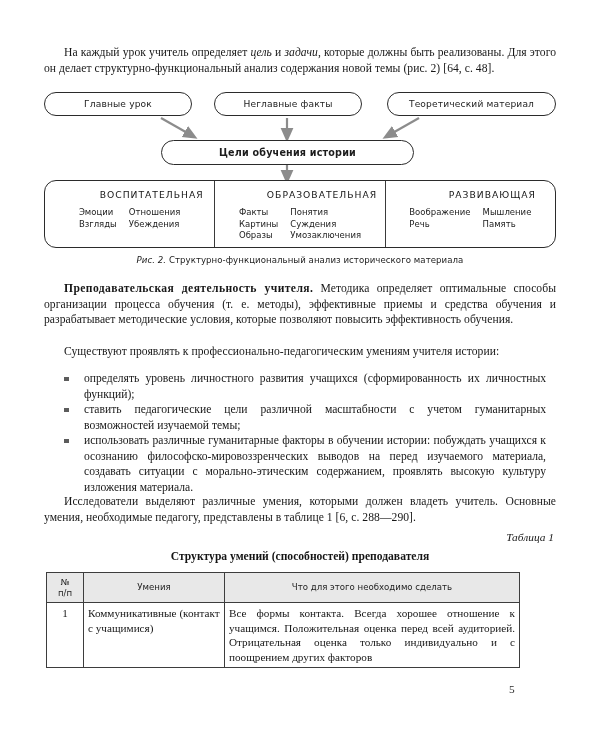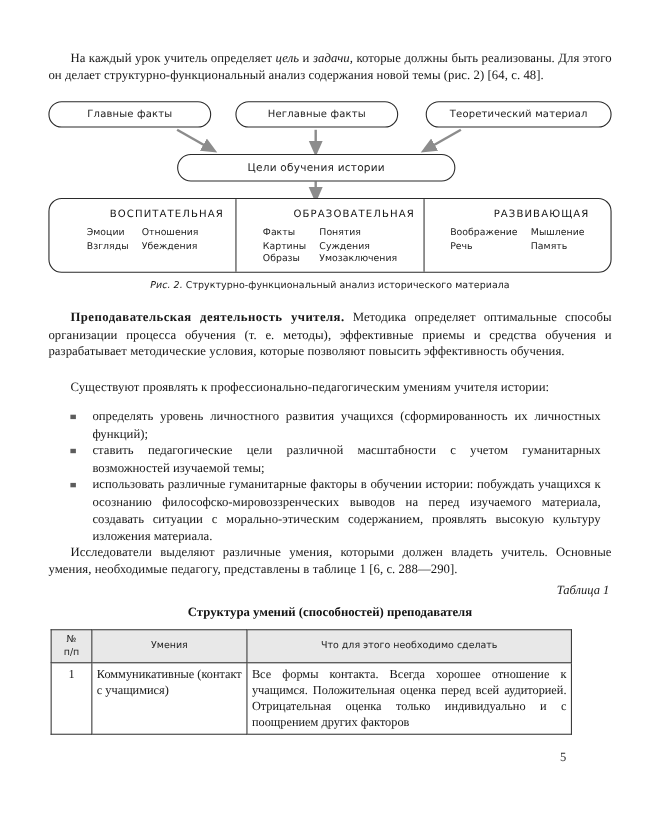--- a/index.html
+++ b/index.html
@@ -53,21 +53,21 @@
     font-family: "DejaVu Sans", "Liberation Sans", sans-serif;
     font-size: 9.1px;
     color: #1c1c1c;
     display: flex;
     align-items: center;
     justify-content: center;
     letter-spacing: 0.15px;
   }
   .nodebox.top { height: 24px; }
   #node-goals {
-    font-weight: normal;
+    font-weight: bold;
     font-size: 9.6px;
     letter-spacing: 0.2px;
     text-align: right;
   }
   .bigbox {
     position: absolute;
     left: 0;
     top: 88px;
     width: 512px;
     height: 68px;
@@ -245,21 +245,21 @@
       <path d="M117,26 L147,43" stroke="#8c8c8c" stroke-width="2.2" fill="none" marker-end="url(#ah)"></path>
 
       <path d="M243,26 L243,43" stroke="#8c8c8c" stroke-width="2.2" fill="none" marker-end="url(#ah)"></path>
 
       <path d="M375,26 L345,43" stroke="#8c8c8c" stroke-width="2.2" fill="none" marker-end="url(#ah)"></path>
 
       <path d="M243,73 L243,85" stroke="#8c8c8c" stroke-width="2.2" fill="none" marker-end="url(#ah)"></path>
     </svg>
 
     <div class="nodebox top" style="left:0px; top:0px; width:148px;">
-      <span>Главные факты</span>
+      <span>Главные урок</span>
     </div>
     <div class="nodebox top" style="left:170px; top:0px; width:148px;">
       <span>Неглавные факты</span>
     </div>
     <div class="nodebox top" style="left:343px; top:0px; width:169px;">
       <span>Теоретический материал</span>
     </div>
 
     <div class="nodebox" id="node-goals" style="left:117px; top:48px; width:253px; height:25px;">
       <span>Цели обучения истории</span>

